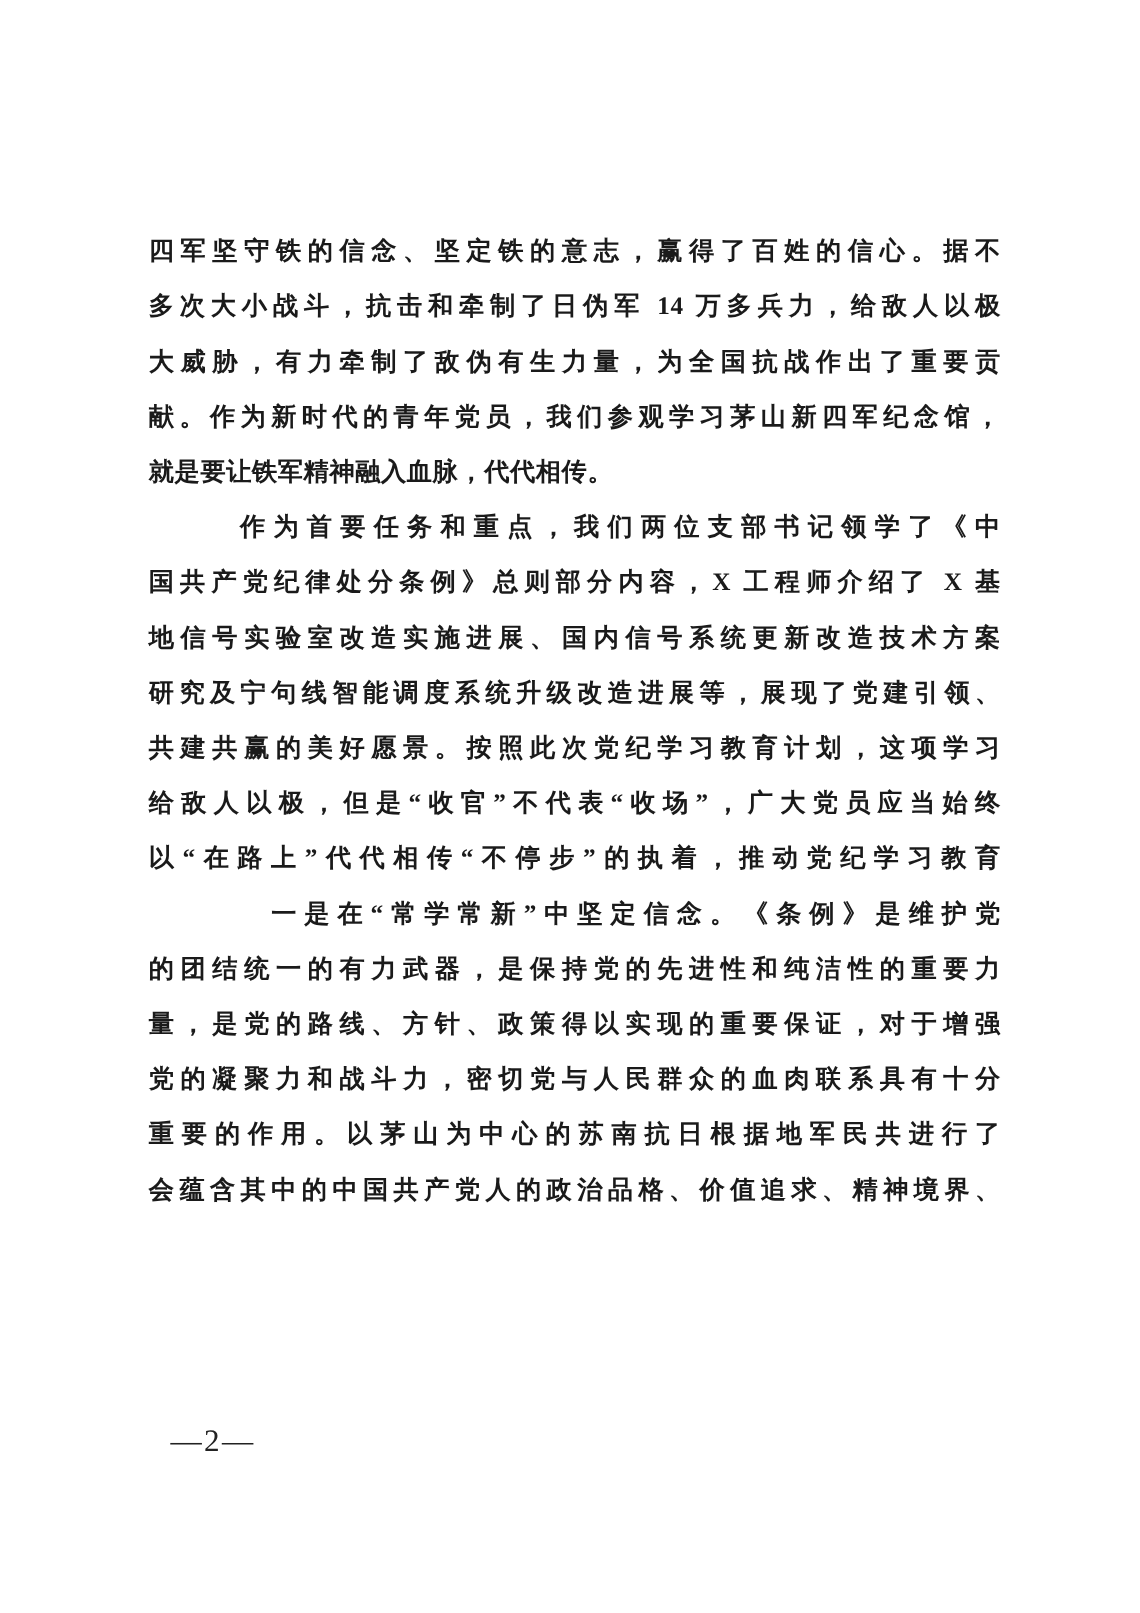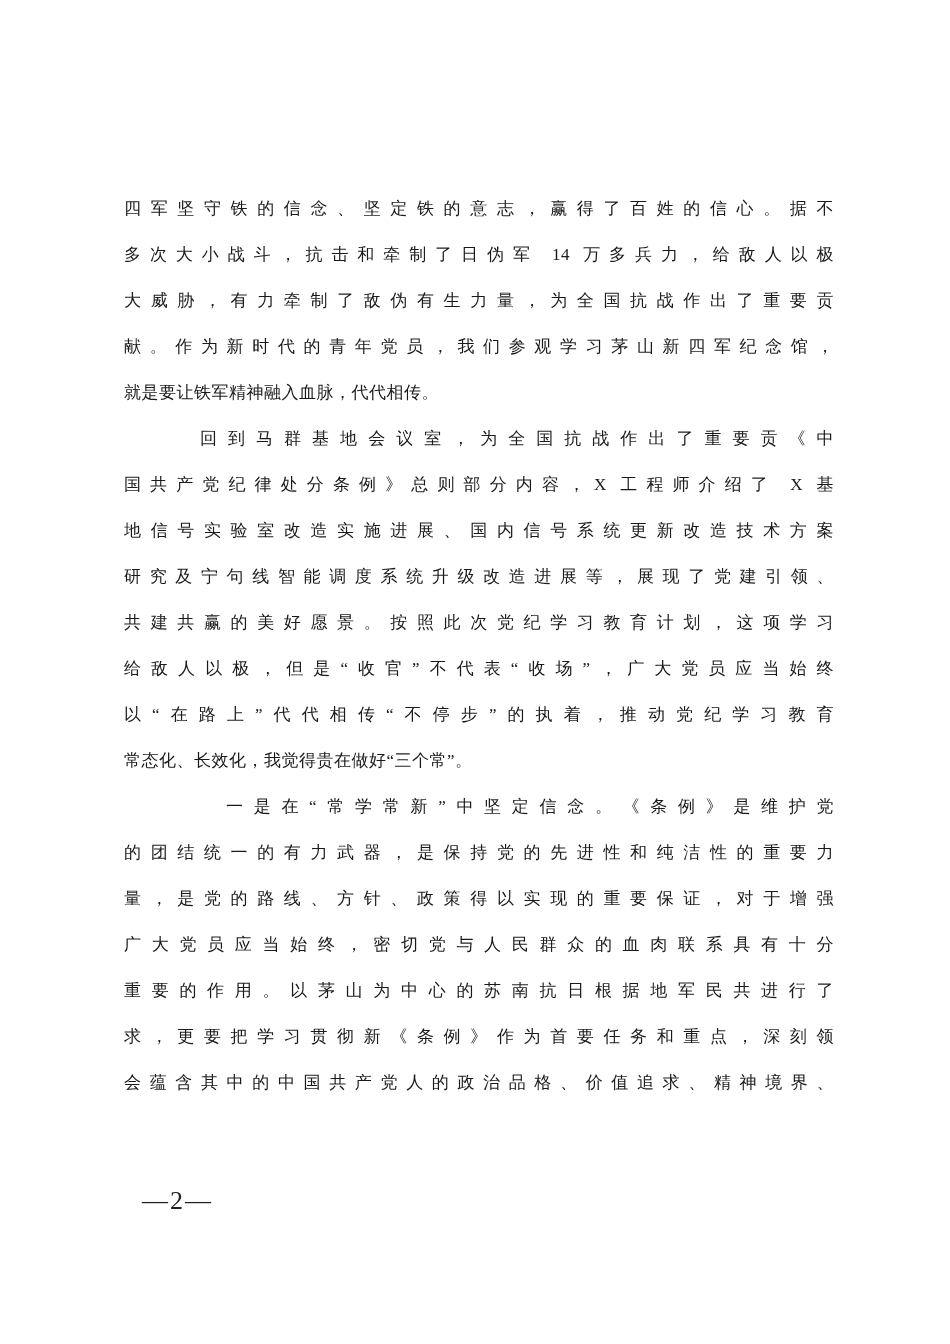--- a/index.html
+++ b/index.html
@@ -20,22 +20,22 @@
   }
   .body-text {
     position: absolute;
     left: 124px;
     top: 186px;
     width: 710px;
   }
   .line {
     height: 46px;
     line-height: 46px;
-    font-size: 17px;
-    font-weight: normal;
+    font-size: 21px;
+    font-weight: bold;
     text-align: left;
     white-space: normal;
     letter-spacing: 0.5px;
   }
   .line.justify {
     text-align: justify;
     text-align-last: justify;
   }
   .page-footer {
     position: absolute;
@@ -51,30 +51,28 @@
 </head>
 <body>
 
 <div class="page">
   <div class="body-text">
       <div class="line justify">四军坚守铁的信念、坚定铁的意志，赢得了百姓的信心。据不</div>
       <div class="line justify">多次大小战斗，抗击和牵制了日伪军 14 万多兵力，给敌人以极</div>
       <div class="line justify">大威胁，有力牵制了敌伪有生力量，为全国抗战作出了重要贡</div>
       <div class="line justify">献。作为新时代的青年党员，我们参观学习茅山新四军纪念馆，</div>
       <div class="line">就是要让铁军精神融入血脉，代代相传。</div>
-      <div class="line justify" style="padding-left: 76px;">回到马群基地会议室，为全国抗战作出了重要贡《中</div>
+      <div class="line justify" style="padding-left: 76px;">作为首要任务和重点，我们两位支部书记领学了《中</div>
       <div class="line justify">国共产党纪律处分条例》总则部分内容，X 工程师介绍了 X 基</div>
       <div class="line justify">地信号实验室改造实施进展、国内信号系统更新改造技术方案</div>
       <div class="line justify">研究及宁句线智能调度系统升级改造进展等，展现了党建引领、</div>
       <div class="line justify">共建共赢的美好愿景。按照此次党纪学习教育计划，这项学习</div>
       <div class="line justify">给敌人以极，但是“收官”不代表“收场”，广大党员应当始终</div>
       <div class="line justify">以“在路上”代代相传“不停步”的执着，推动党纪学习教育</div>
-      <div class="line">常态化、长效化，我觉得贵在做好“三个常”。</div>
       <div class="line justify" style="padding-left: 102px;">一是在“常学常新”中坚定信念。《条例》是维护党</div>
       <div class="line justify">的团结统一的有力武器，是保持党的先进性和纯洁性的重要力</div>
       <div class="line justify">量，是党的路线、方针、政策得以实现的重要保证，对于增强</div>
-      <div class="line justify">广大党员应当始终，密切党与人民群众的血肉联系具有十分</div>
+      <div class="line justify">党的凝聚力和战斗力，密切党与人民群众的血肉联系具有十分</div>
       <div class="line justify">重要的作用。以茅山为中心的苏南抗日根据地军民共进行了</div>
-      <div class="line justify">求，更要把学习贯彻新《条例》作为首要任务和重点，深刻领</div>
       <div class="line justify">会蕴含其中的中国共产党人的政治品格、价值追求、精神境界、</div>
     </div>
   <div class="page-footer">—2—</div>
 </div>
 
 </body></html>

